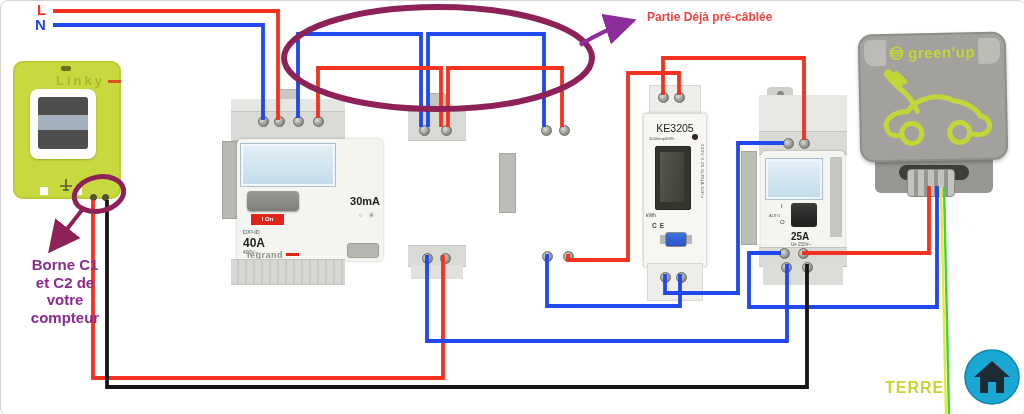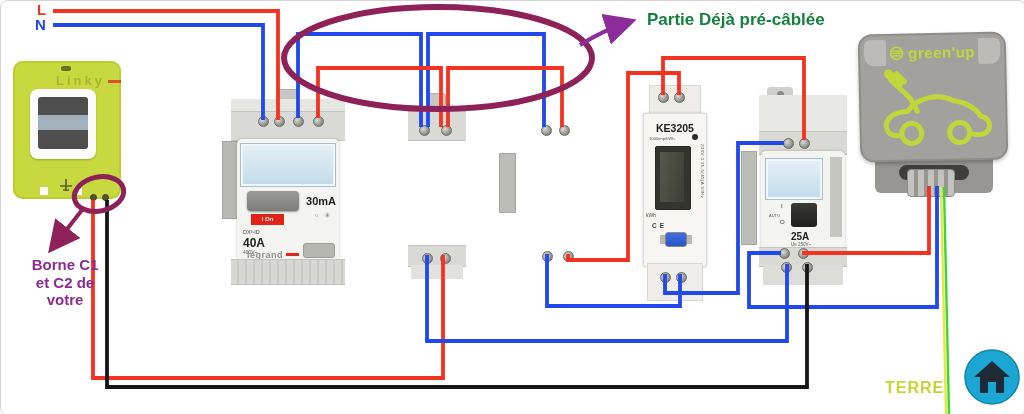--- a/index.html
+++ b/index.html
@@ -55,21 +55,21 @@
   .bkr .brand{left:5px;top:105px;font-size:8px;}
   .bkr .bstrip{left:1px;top:152px;width:58px;height:20px;}
   .bkr .base{left:4px;top:172px;width:52px;height:14px;background:#e1e1de;}
   #bkr2{left:406px;top:92px;} #bkr20{left:526px;top:92px;}
   .railstub{position:absolute;background:#bdbdb8;border:1px solid #a7a7a2;}
 
   
   #meter{left:642px;top:84px;width:62px;height:214px;}
   #meter .tblock{left:6px;top:0;width:50px;height:30px;background:#eeede9;border:1px solid #d8d7d2;}
   #meter .body{left:0;top:28px;width:62px;height:152px;background:#f7f6f3;border:1px solid #dddcd7;border-radius:2px;box-shadow:0 0 3px rgba(0,0,0,.2);}
-  #meter .model{left:0;top:8px;width:100%;text-align:center;font-size:10.5px;font-weight:bold;color:#1c1c1c;}
+  #meter .model{left:0;top:8px;width:100%;text-align:center;font-size:10.5px;font-weight:normal;color:#1c1c1c;}
   #meter .imp{left:5px;top:22px;font-size:4.2px;color:#555;}
   #meter .led{right:8px;top:20px;width:6px;height:6px;border-radius:50%;background:#2e2a26;}
   #meter .lcd{left:11px;top:32px;width:34px;height:62px;background:#34342f;border-radius:2px;border:1px solid #26261f;}
   #meter .lcd-in{left:4px;top:5px;width:24px;height:50px;background:linear-gradient(100deg,#56584d,#3d3f36);}
   #meter .vright{right:1px;top:30px;font-size:4.4px;color:#5d5d58;writing-mode:vertical-rl;letter-spacing:.4px;}
   #meter .unit{left:2px;top:98px;font-size:5px;color:#444;}
   #meter .icons{left:8px;top:108px;font-size:6.5px;color:#3e3e3a;font-weight:bold;letter-spacing:3px;}
   #meter .btn{left:21px;top:118px;width:20px;height:13px;background:linear-gradient(#3f6fe0,#2b55c4);border-radius:3px;border:1px solid #8b8b86;}
   #meter .btn::before,#meter .btn::after{content:"";position:absolute;top:2px;width:5px;height:9px;background:#b9b9b4;}
   #meter .btn::before{left:-6px;} #meter .btn::after{right:-6px;}
@@ -106,21 +106,21 @@
   #socket .gland{left:48px;top:136px;width:46px;height:26px;border-radius:4px;
                  background:repeating-linear-gradient(90deg,#c4c2bf 0 6px,#97958f 6px 10px);border:1px solid #8b8984;}
 
   
   #house{left:963px;top:348px;width:56px;height:56px;}
 
   
   .lbl{position:absolute;font-weight:bold;}
   #lbl-L{left:36px;top:0px;font-size:15px;color:#f5311f;}
   #lbl-N{left:34px;top:15px;font-size:15px;color:#2148ec;}
-  #lbl-partie{left:646px;top:9px;font-size:17px;color:#15803d;}
+  #lbl-partie{left:646px;top:9px;font-size:12px;color:#ef4444;}
   #lbl-borne{left:6px;top:255px;width:116px;text-align:center;font-size:15px;line-height:1.18;color:#8b2b8f;}
   #lbl-terre{left:884px;top:378px;font-size:16px;color:#c6d531;letter-spacing:1px;}
 </style>
 </head>
 <body>
 
 <div id="canvas">
 
   <div id="device-layer" class="layer">
 
@@ -139,21 +139,21 @@
             <line x1="4" y1="11" x2="10" y2="11"></line>
         </g>
       </svg>
     </div>
 
     <div id="rcd" class="dev">
       <div class="abs rail"></div>
       <div class="clip" style="left:48px;top:2px;width:22px;height:12px;"></div>
       <div class="abs upper"></div>
       <div class="strip tstrip"></div>
-      <div class="face" style="left:8px;top:52px;width:102px;height:122px;">
+      <div class="face" style="left:8px;top:52px;width:102px;height:122px;padding-left:44px;">
         <div class="window" style="left:4px;top:5px;width:94px;height:42px;"></div>
         <div class="abs toggle" style="left:10px;top:52px;width:52px;height:20px;"></div>
         <div class="abs" style="left:14px;top:75px;width:33px;height:11px;background:#e2231a;color:#fff;font-size:6px;font-weight:bold;text-align:center;line-height:11px;">I On</div>
         <div class="abs" style="right:3px;top:56px;font-size:11px;font-weight:bold;color:#1d1d1d;">30mA</div>
         <div class="abs" style="right:6px;top:72px;font-size:8px;color:#7c7c77;letter-spacing:2px;">▫ ✳</div>
         <div class="abs" style="left:6px;top:90px;font-size:5.5px;color:#4c4c48;">DX³-ID</div>
         <div class="abs" style="left:6px;top:97px;font-size:12px;font-weight:bold;color:#222;">40A</div>
         <div class="abs" style="left:6px;top:110px;font-size:5px;color:#5a5a55;">400V~</div>
         <div class="abs" style="right:4px;top:104px;width:30px;height:13px;background:#b7b7b2;border:1px solid #9c9c97;border-radius:3px;"></div>
         <div class="brand" style="left:10px;top:111px;font-size:9px;">legrand</div>
@@ -308,16 +308,17 @@
   </svg>
 
   <div id="label-layer" class="layer">
     <div id="lbl-L" class="lbl">L</div>
     <div id="lbl-N" class="lbl">N</div>
     <div id="lbl-partie" class="lbl">Partie Déjà pré-câblée</div>
     <div id="lbl-borne" class="lbl">
       <div>Borne C1</div>
       <div>et C2 de</div>
       <div>votre</div>
+      <div>compteur</div>
     </div>
     <div id="lbl-terre" class="lbl">TERRE</div>
   </div>
 </div>
 
 </body></html>

